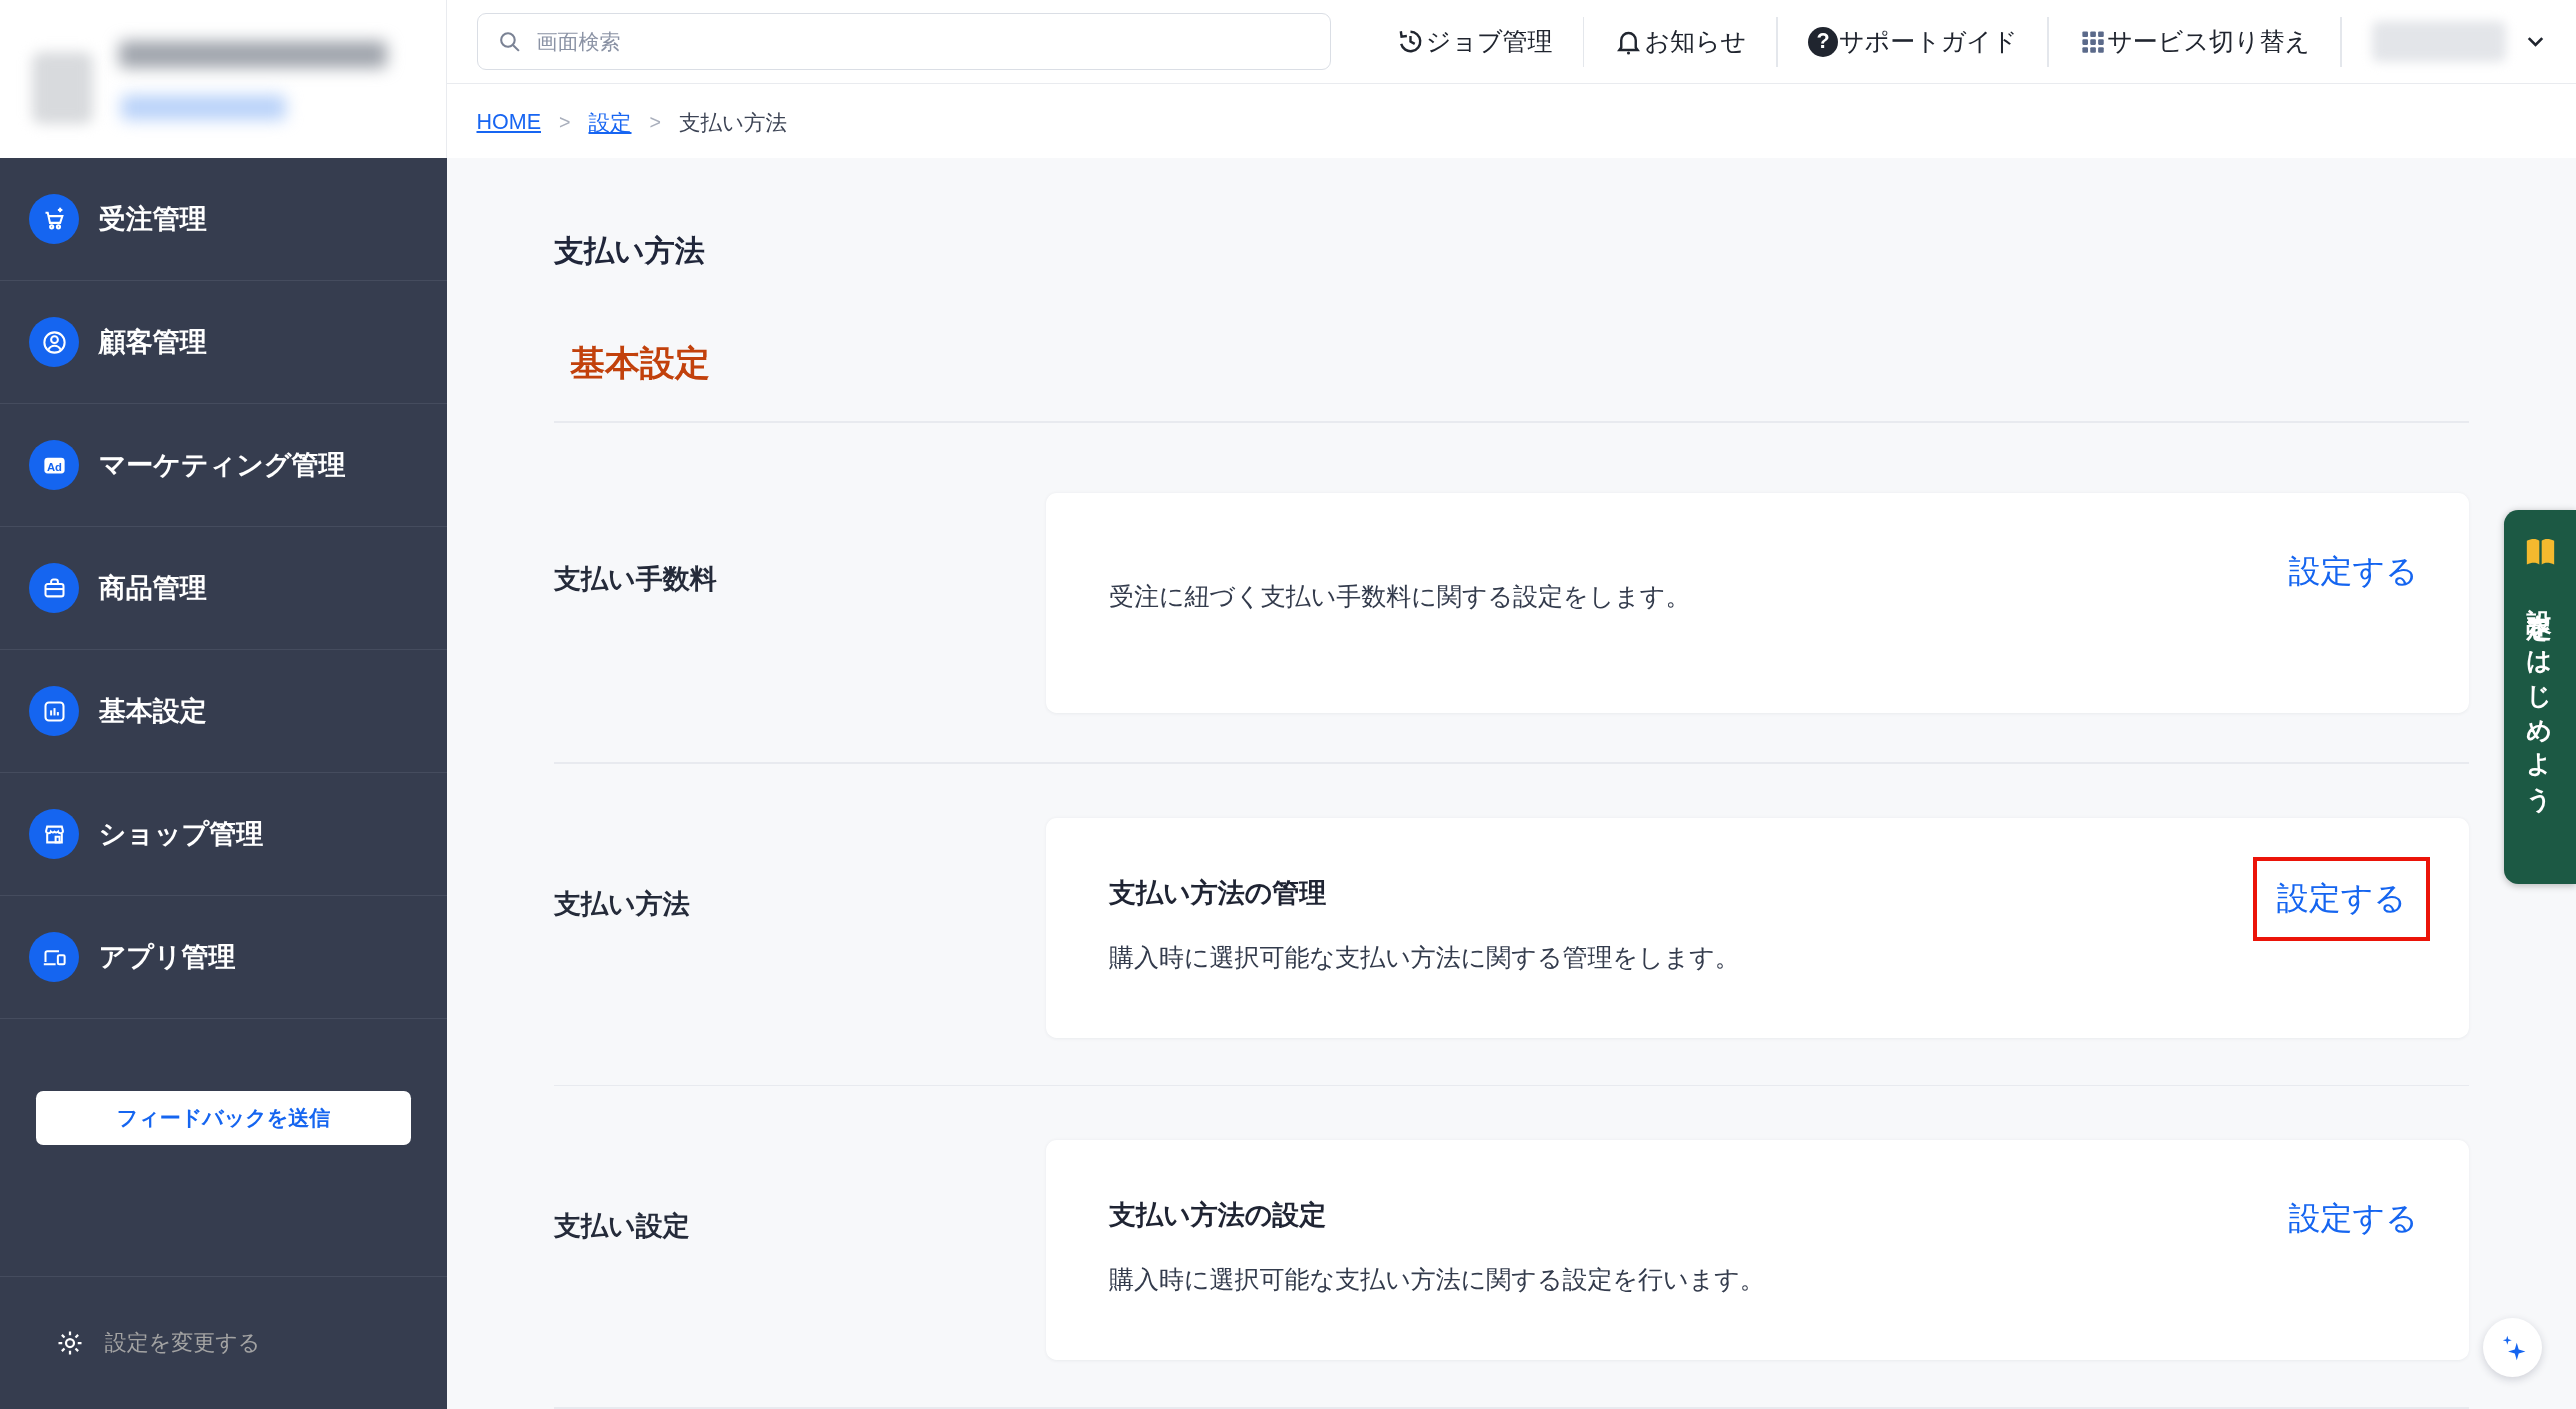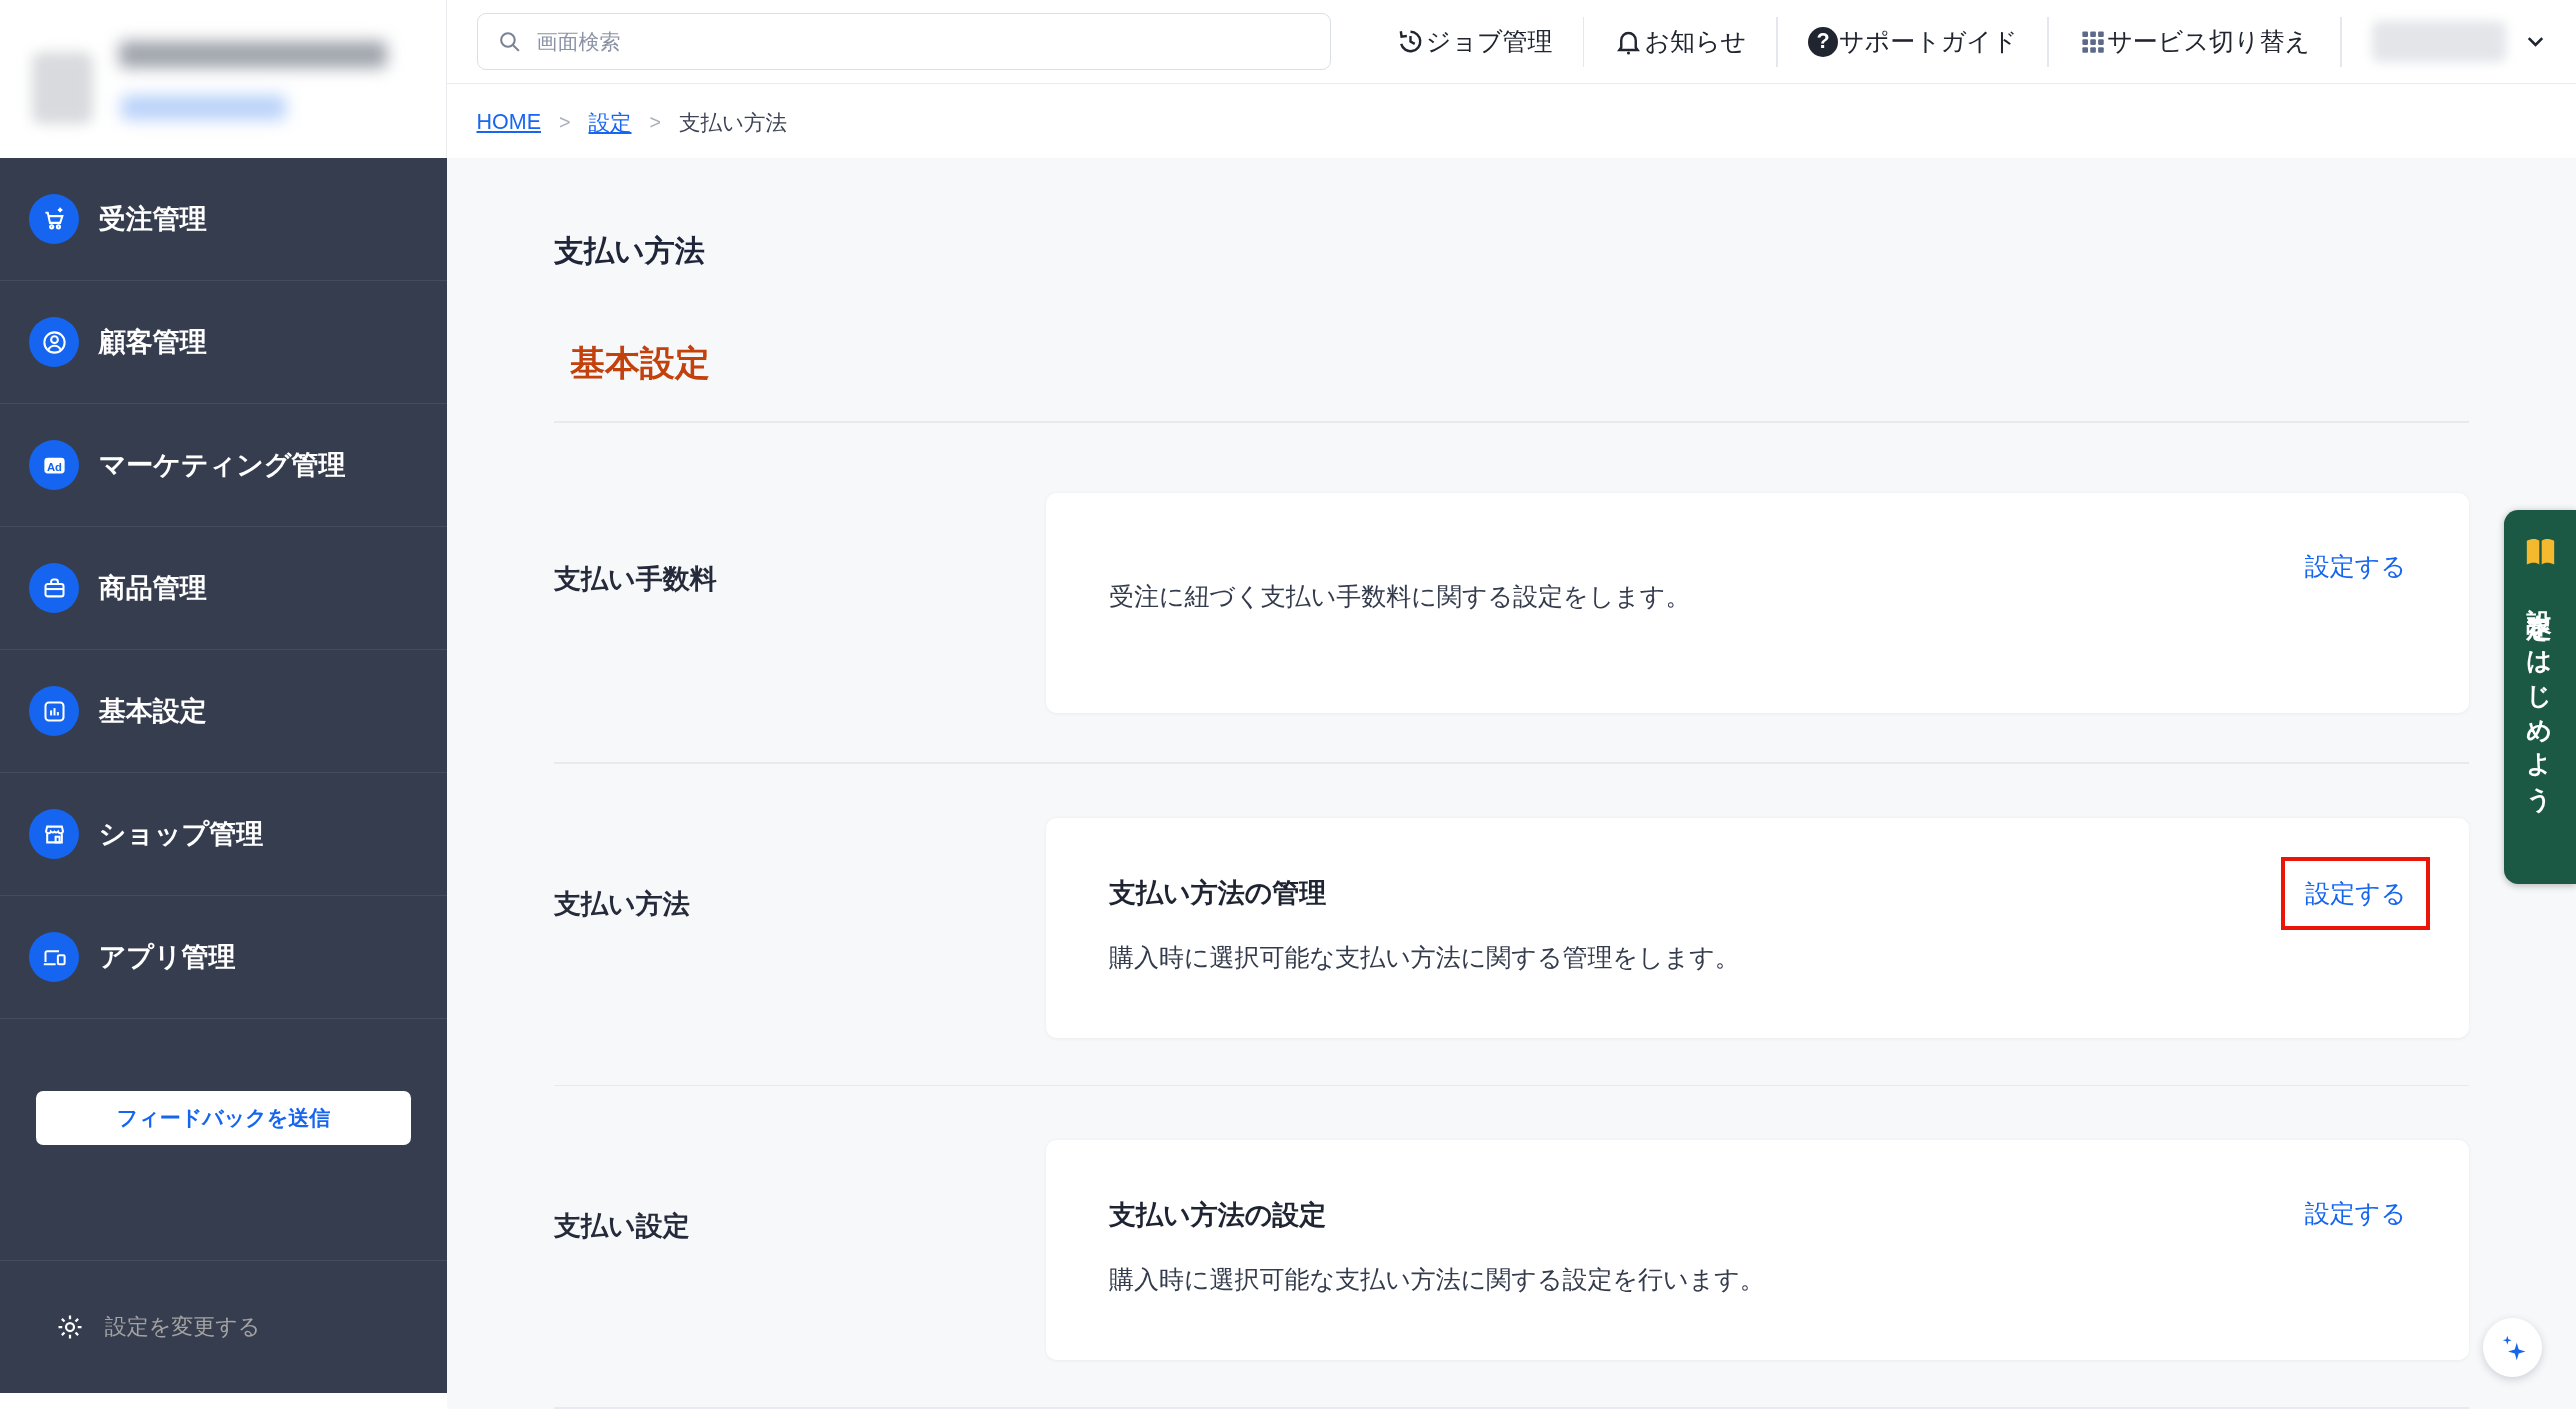--- a/index.html
+++ b/index.html
@@ -6,21 +6,21 @@
   html,body { width:2576px; height:1410px; overflow:hidden;
     font-family:"Liberation Sans","DejaVu Sans",sans-serif; background:#fff; }
 
   
   .logo-pane { position:absolute; left:0; top:0; width:447px; height:158px;
     background:#fff; border-right:1.8px solid #E9EBEF; }
   .top-header { position:absolute; left:447px; top:0; right:0; height:84px;
     background:#fff; border-bottom:1.8px solid #E9EBEF; display:flex; align-items:center; }
   .breadcrumb-bar { position:absolute; left:447px; top:86px; right:0; height:72px;
     background:#fff; display:flex; align-items:center; padding-left:29.5px; }
-  .sidebar { position:absolute; left:0; top:158px; width:447px; bottom:16px;
+  .sidebar { position:absolute; left:0; top:158px; width:447px; bottom:0;
     background:#363D4F; display:flex; flex-direction:column; }
   .main { position:absolute; left:447px; top:158px; right:0; bottom:0;
     background:#F7F8FA; overflow:hidden; }
 
   
   .logo-sq { position:absolute; left:32px; top:52px; width:61px; height:72px;
     background:#D8DADD; border-radius:9px; filter:blur(6.3px); }
   .logo-name { position:absolute; left:119px; top:41px; width:268px; height:27px;
     background:#9FA4AC; border-radius:5.4px; filter:blur(8px); }
   .logo-link { position:absolute; left:121px; top:95px; width:165px; height:25px;
@@ -66,21 +66,21 @@
   .section-heading { margin-top:68px; font-size:35px; font-weight:bold; color:#c2410c;margin-left:16px; }
   .divider { margin-top:34px; height:1.8px; background:#E8EAEF; border:none; }
   .settings-row { display:grid; grid-template-columns:492px 1fr; }
   .row-1 { padding:70px 0 49px; }
   .row-n { padding:54px 0 47px; }
   .row-label { padding-top:68px; font-size:27px; font-weight:bold; color:#252B3A; }
   .card { background:#fff; border-radius:10.7px; height:220px; position:relative;
     padding:57px 63px; box-shadow:0 0.9px 3.6px rgba(20,30,55,0.06); }
   .card-title { font-size:27px; font-weight:bold; color:#1F2433; }
   .card-desc { margin-top:30px; font-size:25px; color:#333B4C; }
-  .card-action { position:absolute; top:57px; right:63px; font-size:25px; color:#1565F0;
+  .card-action { position:absolute; top:57px; right:51px; font-size:32px; color:#1565F0;
     cursor:pointer; text-decoration:none; }
   .red-frame { position:absolute; top:39px; right:39px; border:4.5px solid #EB1409;
     padding:16px 19.7px; }
   .red-frame .card-action { position:static; }
 
   
   .side-banner { position:absolute; right:0; top:510px; width:72px; height:374px;
     background:#1C5944; border-radius:14.3px 0 0 14.3px; display:flex; flex-direction:column;
     align-items:center; cursor:pointer; box-shadow:0 1.8px 7.2px rgba(0,0,0,0.25); }
   .side-banner .book { margin-top:23px; }

